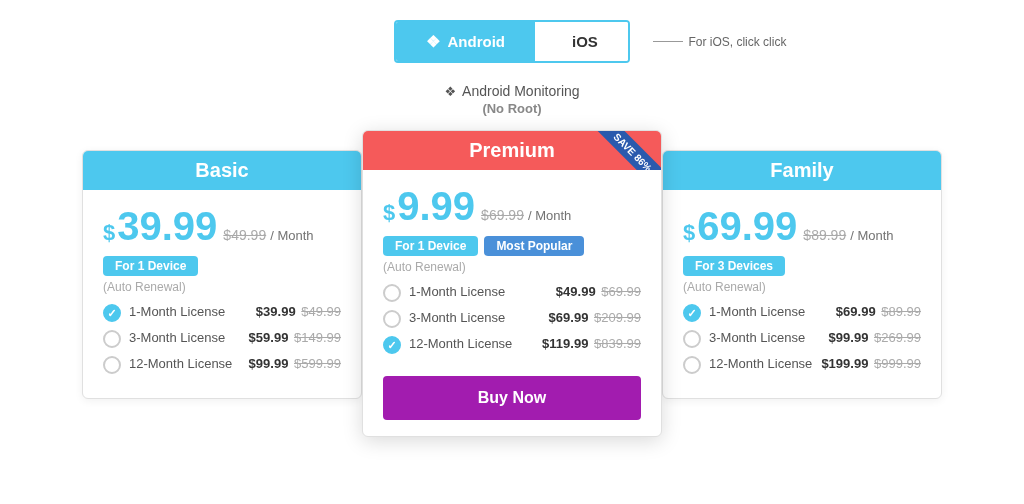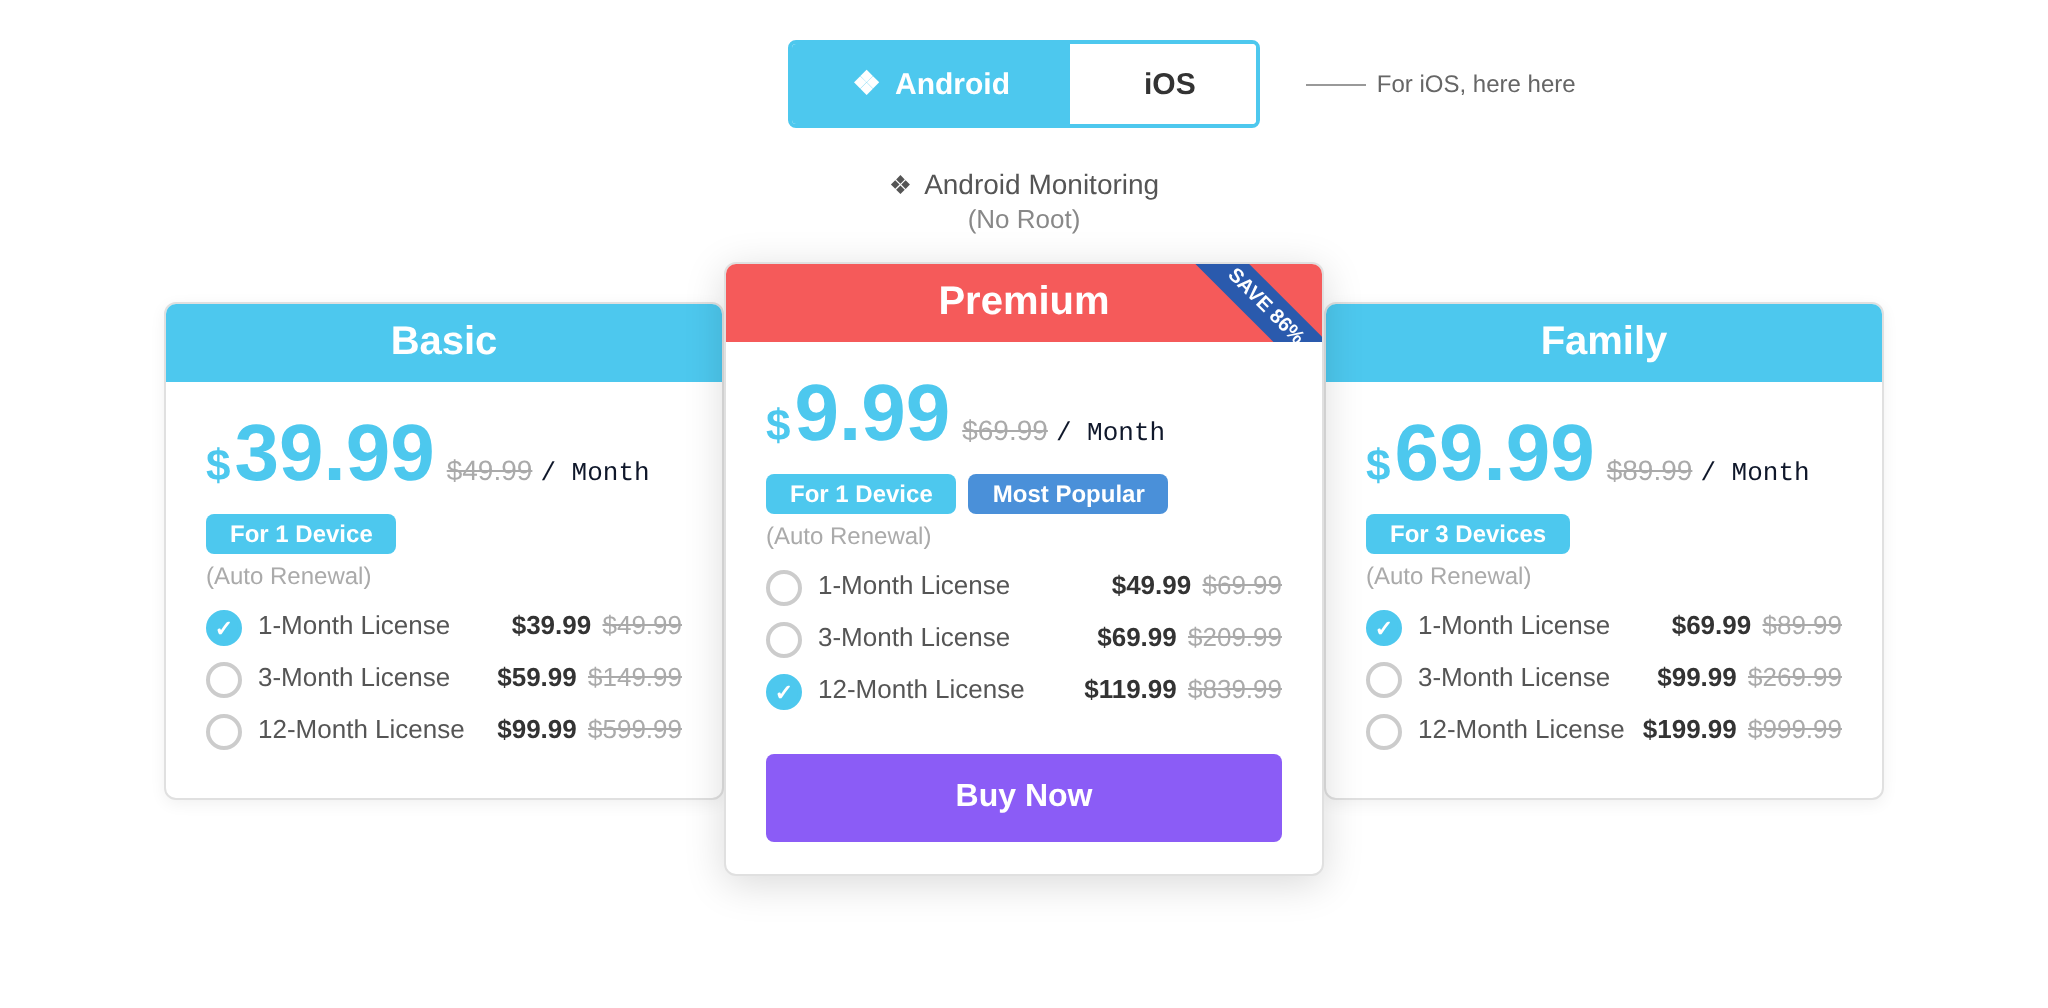--- a/index.html
+++ b/index.html
@@ -74,20 +74,21 @@
       color: #555;
       display: flex;
       align-items: center;
       justify-content: center;
       gap: 6px;
     }
     .platform-label .platform-sub {
       font-size: 13px;
       color: #888;
       margin-top: 2px;
+      font-weight: bold;
     }
 
     
     .cards-container {
       display: flex;
       align-items: flex-start;
       gap: 0;
       justify-content: center;
       width: 100%;
       max-width: 1024px;
@@ -175,23 +176,22 @@
       line-height: 1;
     }
     .price-old-month {
       font-size: 14px;
       color: #aaa;
       text-decoration: line-through;
       margin-left: 4px;
     }
     .price-period {
       font-size: 13px;
-      color: #0f172a;
+      color: #737373;
       margin-left: 2px;
-      font-family: Liberation Mono, monospace;
     }
 
     
     .badge-row {
       display: flex;
       align-items: center;
       gap: 6px;
       margin: 8px 0 4px;
     }
     .badge {
@@ -254,21 +254,21 @@
     .license-price-old {
       color: #aaa;
       text-decoration: line-through;
       margin-left: 2px;
     }
 
     
     .buy-btn {
       width: 100%;
       padding: 13px;
-      background: #8b5cf6;
+      background: #a21caf;
       color: #fff;
       border: none;
       border-radius: 4px;
       font-size: 16px;
       font-weight: bold;
       cursor: pointer;
       margin-top: 14px;
     }
   </style>
 </head>
@@ -279,21 +279,21 @@
     <button class="tab-btn active">
       <span style="font-size:16px;">❖</span>
       <span>Android</span>
     </button>
     <button class="tab-btn inactive">
       <span style="font-size:16px;"></span>
       <span>iOS</span>
     </button>
   </div>
   <div class="ios-hint">
-    <span>For iOS, here here</span>
+    <span>For iOS, click click</span>
   </div>
 </div>
 
 <div class="platform-label">
   <div class="platform-title">
     <span style="font-size:13px;">❖</span>
     <span>Android Monitoring</span>
   </div>
   <div class="platform-sub">(No Root)</div>
 </div>

